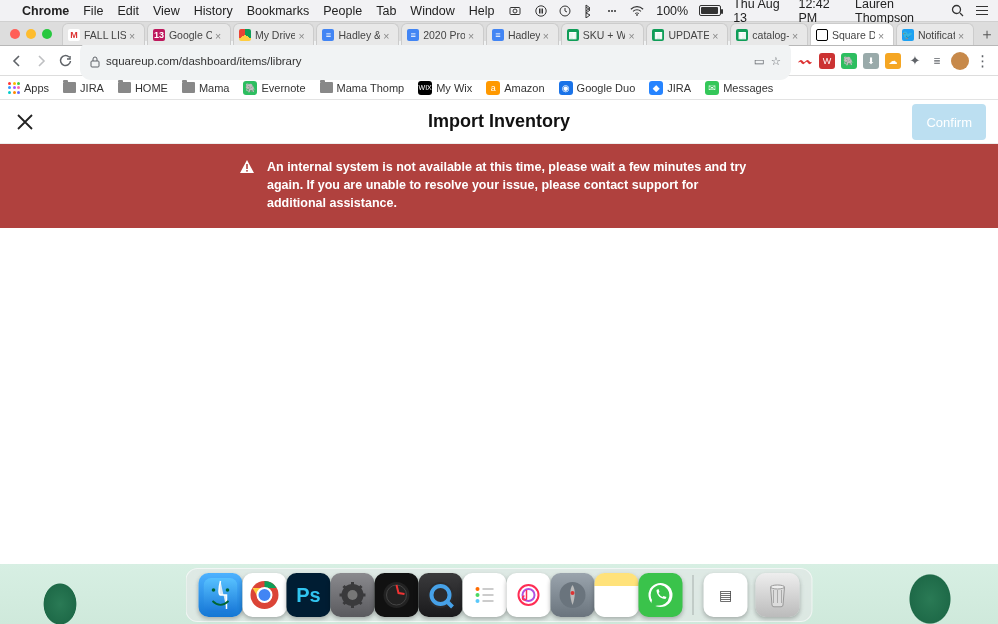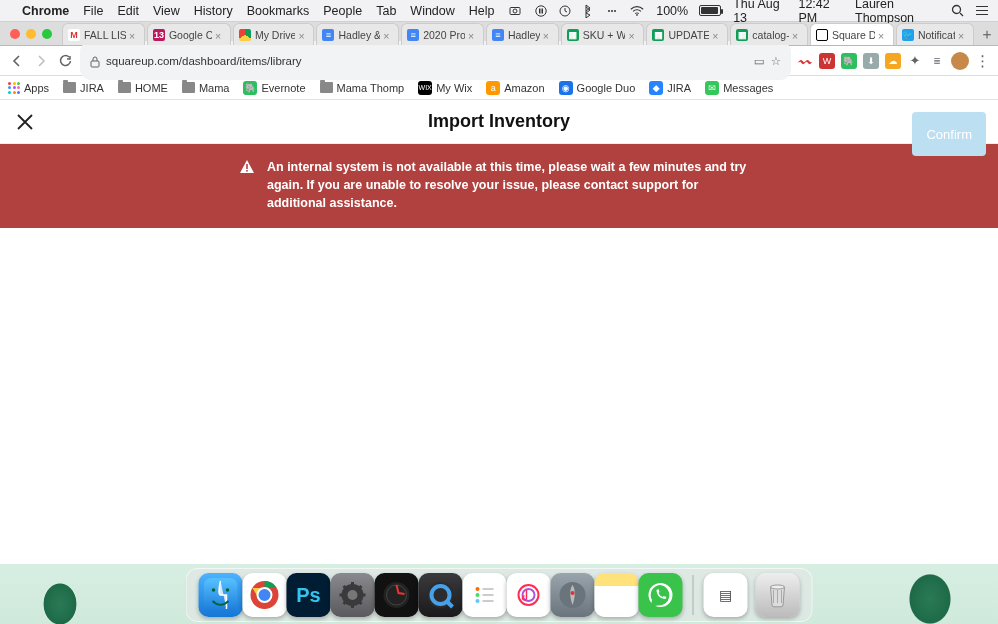--- a/index.html
+++ b/index.html
@@ -49,21 +49,21 @@
   .bookbar .apps-ico{width:12px;height:12px;display:grid;grid-template-columns:repeat(3,3px);grid-template-rows:repeat(3,3px);gap:1.5px;}
   .bookbar .apps-ico i{background:#f33;border-radius:50%;}
   .bookbar .apps-ico i:nth-child(2){background:#fb0}.bookbar .apps-ico i:nth-child(3){background:#4c4}.bookbar .apps-ico i:nth-child(4){background:#39f}.bookbar .apps-ico i:nth-child(5){background:#a5f}.bookbar .apps-ico i:nth-child(6){background:#f6a}.bookbar .apps-ico i:nth-child(7){background:#0cc}.bookbar .apps-ico i:nth-child(8){background:#f80}.bookbar .apps-ico i:nth-child(9){background:#66f}
   .bk-ico{width:14px;height:14px;border-radius:3px;display:inline-flex;align-items:center;justify-content:center;font-size:9px;color:#fff;}
 
   
   .page { position:relative; height:calc(624px - 22px - 24px - 30px - 24px - 60px); background:#fff; }
   .page-header { height:44px; display:flex; align-items:center; justify-content:center; border-bottom:1px solid #eee; position:relative; }
   .page-header h1{ font-size:18px; font-weight:700; color:#111;}
   .close-x { position:absolute; left:14px; top:11px; width:22px; height:22px; color:#222; }
-  .confirm-btn{ position:absolute; right:12px; top:12px; height:44px; padding:0 14px; border-radius:4px; background:#bcdff1; color:#fff; font-size:13px; font-weight:500; display:flex; align-items:center; cursor:default; }
+  .confirm-btn{ position:absolute; right:12px; top:4px; height:36px; padding:0 14px; border-radius:4px; background:#bcdff1; color:#fff; font-size:13px; font-weight:500; display:flex; align-items:center; cursor:default; }
   .error-banner{ background:#b0413e; color:#fff; padding:14px 0 16px; display:flex; justify-content:center; }
   .error-inner{ display:flex; gap:12px; max-width:520px; font-size:12.5px; line-height:1.45; font-weight:600; }
   .error-inner .warn{ flex-shrink:0; margin-top:1px; }
 
   
   .wallpaper { position:absolute; left:0; right:0; bottom:0; height:60px; background:
     radial-gradient(40px 50px at 60px 40px,#2a7a55 0,#1e6a48 40%,transparent 42%),
     radial-gradient(50px 60px at 930px 35px,#2a7a55 0,#1e6a48 40%,transparent 42%),
     linear-gradient(#d7efe3,#cfe9db); }
   .dock { position:absolute; left:50%; bottom:2px; transform:translateX(-50%); height:54px; padding:4px 12px; background:rgba(230,230,232,.55); border:1px solid rgba(255,255,255,.6); border-radius:12px; display:flex; align-items:center; gap:8px; backdrop-filter:blur(8px); }

